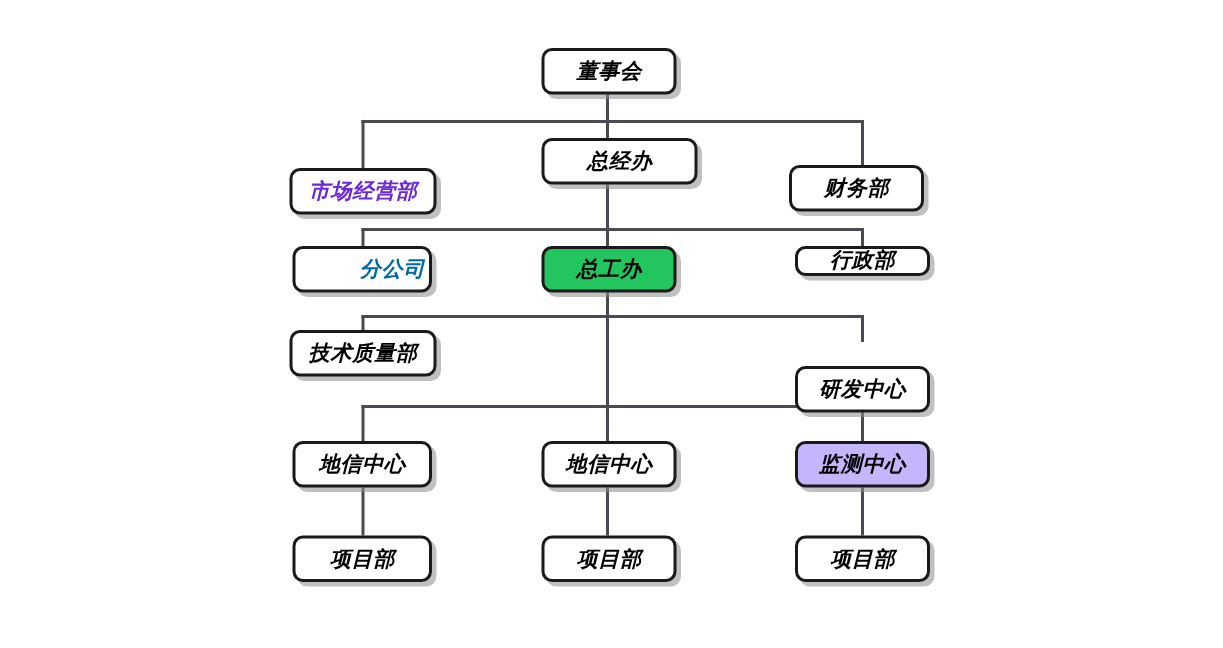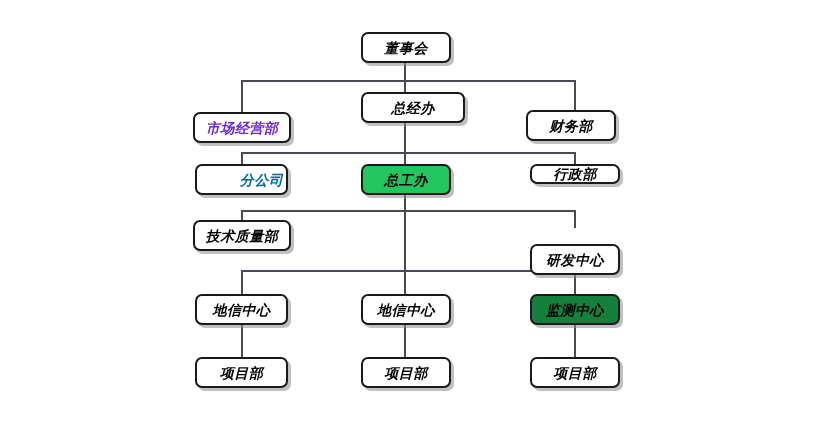--- a/index.html
+++ b/index.html
@@ -97,21 +97,21 @@
     </div>
     <div class="node" style="left: 530px; top: 228px; width: 90px; height: 31px; border-color: rgb(26, 26, 26); background: rgb(255, 255, 255); margin-top: 16px;">
       <span class="node-label" style="color: rgb(0, 0, 0);">研发中心</span>
     </div>
     <div class="node" style="left: 195px; top: 294px; width: 93px; height: 31px; border-color: rgb(26, 26, 26); background: rgb(255, 255, 255);">
       <span class="node-label" style="color: rgb(0, 0, 0);">地信中心</span>
     </div>
     <div class="node" style="left: 361px; top: 294px; width: 90px; height: 31px; border-color: rgb(26, 26, 26); background: rgb(255, 255, 255);">
       <span class="node-label" style="color: rgb(0, 0, 0);">地信中心</span>
     </div>
-    <div class="node" style="left: 530px; top: 294px; width: 90px; height: 31px; border-color: rgb(26, 26, 26); background: #15803d;">
+    <div class="node" style="left: 530px; top: 294px; width: 90px; height: 31px; border-color: rgb(26, 26, 26); background: #c4b5fd;">
       <span class="node-label" style="color: rgb(0, 0, 0);">监测中心</span>
     </div>
     <div class="node" style="left: 195px; top: 357px; width: 93px; height: 31px; border-color: rgb(26, 26, 26); background: rgb(255, 255, 255);">
       <span class="node-label" style="color: rgb(0, 0, 0);">项目部</span>
     </div>
     <div class="node" style="left: 361px; top: 357px; width: 90px; height: 31px; border-color: rgb(26, 26, 26); background: rgb(255, 255, 255);">
       <span class="node-label" style="color: rgb(0, 0, 0);">项目部</span>
     </div>
     <div class="node" style="left: 530px; top: 357px; width: 90px; height: 31px; border-color: rgb(26, 26, 26); background: rgb(255, 255, 255);">
       <span class="node-label" style="color: rgb(0, 0, 0);">项目部</span>

